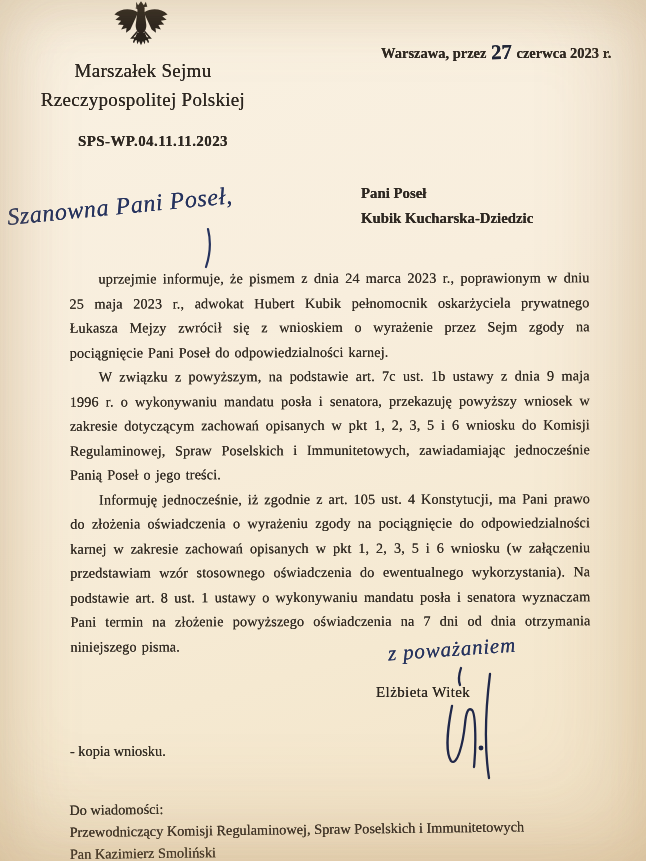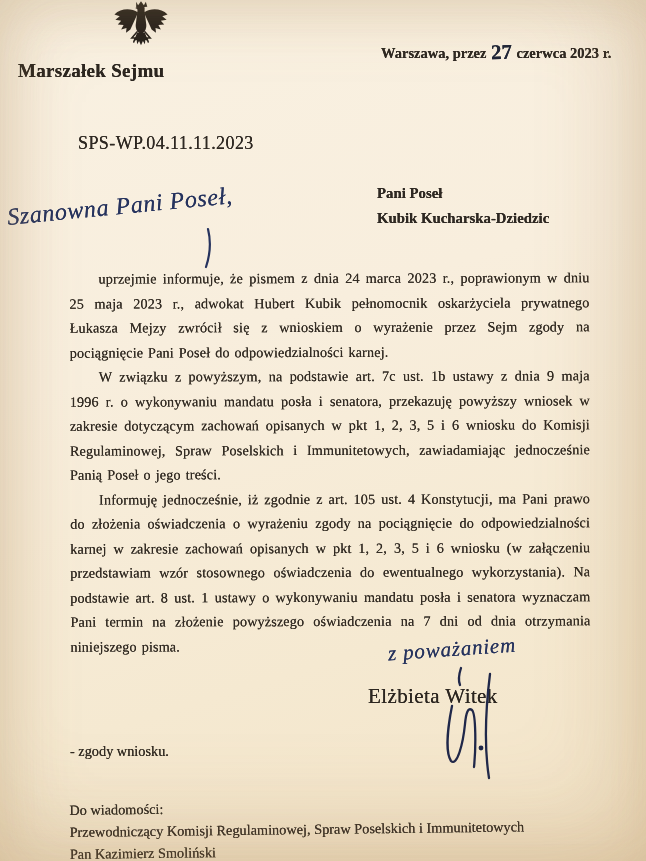--- a/index.html
+++ b/index.html
@@ -17,39 +17,39 @@
     box-shadow:
       inset 0 0 85px rgba(170,135,85,.18),
       inset -30px -45px 90px rgba(160,118,68,.14),
       inset 20px 0 55px rgba(175,142,92,.10),
       inset 0 18px 40px rgba(200,175,130,.10);
   }
   .typed{text-shadow:0 0 .55px currentColor;}
   .abs{position:absolute;}
 
   .eagle{left:112px;top:-2px;width:58px;height:56px;}
-  .sender{left:18px;top:56px;width:250px;
-          font-size:19px;font-weight:bold;line-height:29px;color:#2c2620;letter-spacing:.3px;}
-  .ref{left:78px;top:133px;font-size:18px;font-weight:normal;letter-spacing:.4px;color:#2e2822;}
+  .sender{left:18px;top:56px;width:250px;text-align:center;
+          font-size:19px;font-weight:normal;line-height:29px;color:#2c2620;letter-spacing:.3px;}
+  .ref{left:78px;top:133px;font-size:15px;font-weight:bold;letter-spacing:.4px;color:#2e2822;}
   .dateline{left:381px;top:39px;font-size:14.5px;font-weight:bold;color:#2e2822;white-space:nowrap;}
   .hand{font-style:italic;color:#26335e;}
   .day{display:inline-block;font-size:21px;font-weight:bold;color:#1f2538;
        margin:0 5px 0 4px;transform:translateY(1px) rotate(-2deg);text-shadow:0 0 .4px #1f2538;}
-  .recipient{left:361px;top:181px;font-size:14.8px;font-weight:bold;line-height:24.5px;color:#2e2822;margin-left:16px;}
+  .recipient{left:361px;top:181px;font-size:14.8px;font-weight:bold;line-height:24.5px;color:#2e2822;}
   .salutation{left:6px;top:204px;font-size:24px;letter-spacing:.6px;
               transform:rotate(-5.5deg);transform-origin:left top;white-space:nowrap;
               text-shadow:0 0 .5px #26335e;}
   .flourish{left:200px;top:227px;width:14px;height:42px;}
   .body{left:70px;top:266px;width:520px;font-size:14.2px;line-height:24.5px;
         text-align:justify;letter-spacing:.15px;word-spacing:1.2px;color:#332c24;
         transform:rotate(-.15deg);}
   .body p{margin:0;text-indent:29px;}
   .closing{left:388px;top:637px;font-size:21px;letter-spacing:.8px;
            transform:rotate(-4deg);white-space:nowrap;text-shadow:0 0 .5px #26335e;}
-  .signer{left:368px;top:684px;font-size:21px;color:#2c2620;letter-spacing:.4px;}
+  .signer{left:376px;top:684px;font-size:15px;color:#2c2620;letter-spacing:.4px;}
   .scribble{left:440px;top:664px;width:62px;height:118px;}
   .attachments{left:70px;top:739px;font-size:14.3px;line-height:25px;color:#332c24;}
   .cc{left:70px;top:799px;font-size:14.3px;line-height:22.2px;color:#332c24;
       transform:rotate(-.7deg);transform-origin:left bottom;white-space:nowrap;}
 </style>
 </head>
 <body>
 
 <div class="page">
 
@@ -61,20 +61,21 @@
       <path d="M53 18 h14 l4 32 c0 10 -4 16 -11 19 c-7 -3 -11 -9 -11 -19 z"></path>
       <path d="M54 24 C38 14 18 16 5 28 l11 4 -9 7 12 2 -7 8 12 1 -5 9 11 -3 -1 10 9 -7 z"></path>
       <path d="M66 24 C82 14 102 16 115 28 l-11 4 9 7 -12 2 7 8 -12 1 5 9 -11 -3 1 10 -9 -7 z"></path>
       <path d="M52 66 l-7 17 6 -2 1 9 4 -7 4 9 4 -9 4 7 1 -9 6 2 -7 -17 z"></path>
       <path d="M52 64 l-11 13 7 0 -3 8 M68 64 l11 13 -7 0 3 8" fill="none" stroke="#241f1b" stroke-width="3.2" stroke-linecap="round"></path>
     </g>
   </svg>
 
   <div class="abs sender typed">
     <div>Marszałek Sejmu</div>
+    <div>Rzeczypospolitej Polskiej</div>
   </div>
 
   <div class="abs dateline typed">
     <span>Warszawa, przez</span><span class="day">27</span><span>czerwca 2023 r.</span>
   </div>
 
   <div class="abs ref typed">SPS-WP.04.11.11.2023</div>
 
   <div class="abs recipient typed">
     <div>Pani Poseł</div>
@@ -99,21 +100,21 @@
   <svg class="abs scribble" viewBox="0 0 62 118" aria-hidden="true">
     <g fill="none" stroke="#20284a" stroke-width="2.3" stroke-linecap="round">
       <path d="M21 4 C19 10 18 16 20 21"></path>
       <path d="M12 42 C8 62 5 88 11 97 C17 103 23 80 25 60 C26 49 28 43 32 46 C36 50 36 84 34 103"></path>
       <path d="M50 10 C46 42 44 82 49 114"></path>
     </g>
     <circle cx="41" cy="84" r="2.4" fill="#20284a"></circle>
   </svg>
 
   <div class="abs attachments typed">
-    <div>- zgody wniosku.</div>
+    <div>- kopia wniosku.</div>
   </div>
 
   <div class="abs cc typed">
     <div>Do wiadomości:</div>
     <div>Przewodniczący Komisji Regulaminowej, Spraw Poselskich i Immunitetowych</div>
     <div>Pan Kazimierz Smoliński</div>
   </div>
 
 </div>
 

